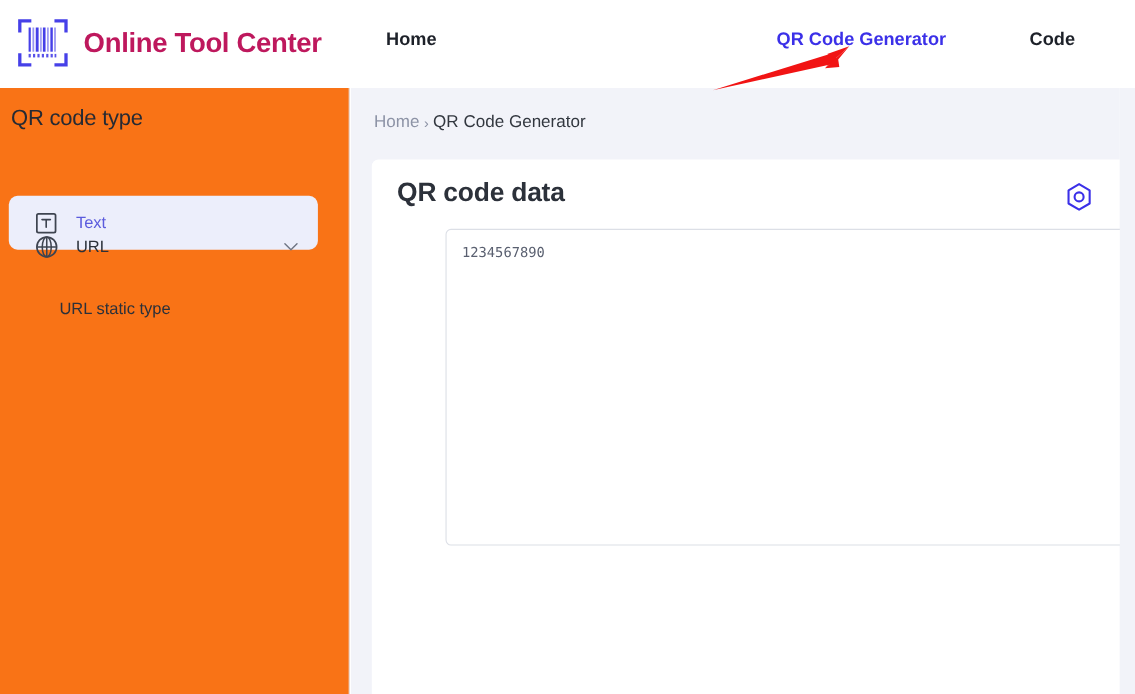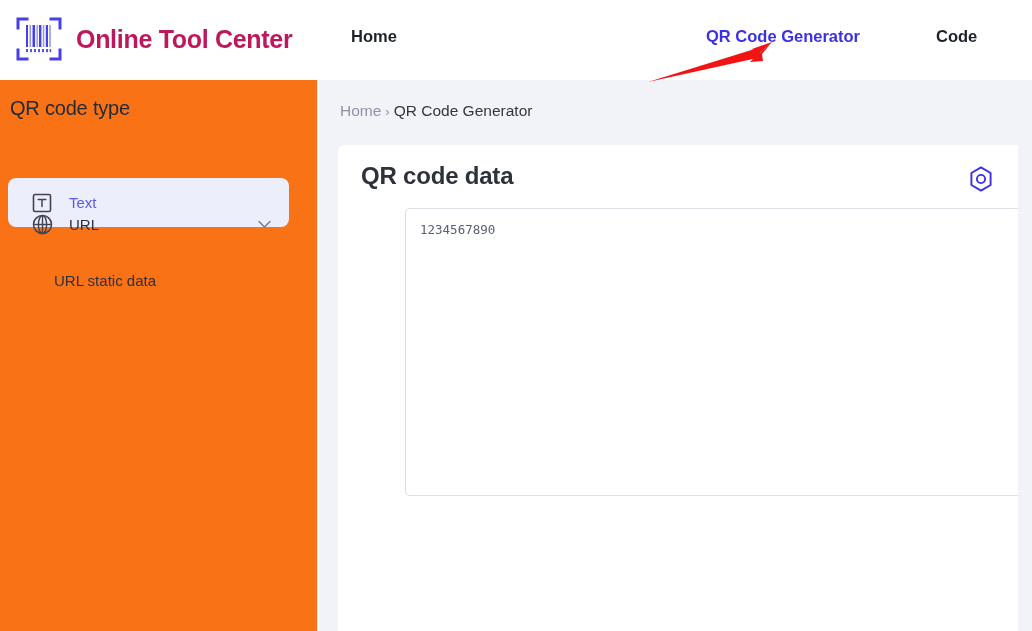--- a/index.html
+++ b/index.html
@@ -298,21 +298,21 @@
         </svg>
       </span>
       <span class="side-label">URL</span>
       <span id="side-url-chevron">
         <svg width="13" height="9" viewBox="0 0 13 9" xmlns="http://www.w3.org/2000/svg">
           <path d="M1 1.5 L6.5 7 L12 1.5" fill="none" stroke="#707684" stroke-width="1.3" stroke-linecap="round" stroke-linejoin="round"></path>
         </svg>
       </span>
     </div>
 
-    <div id="side-suburl">URL static data</div>
+    <div id="side-suburl">URL static type</div>
   </aside>
 
   <section id="content">
 
     <div id="breadcrumb">
       <span id="bc-home">Home</span>
       <span id="bc-sep">›</span>
       <span id="bc-current">QR Code Generator</span>
     </div>
 

